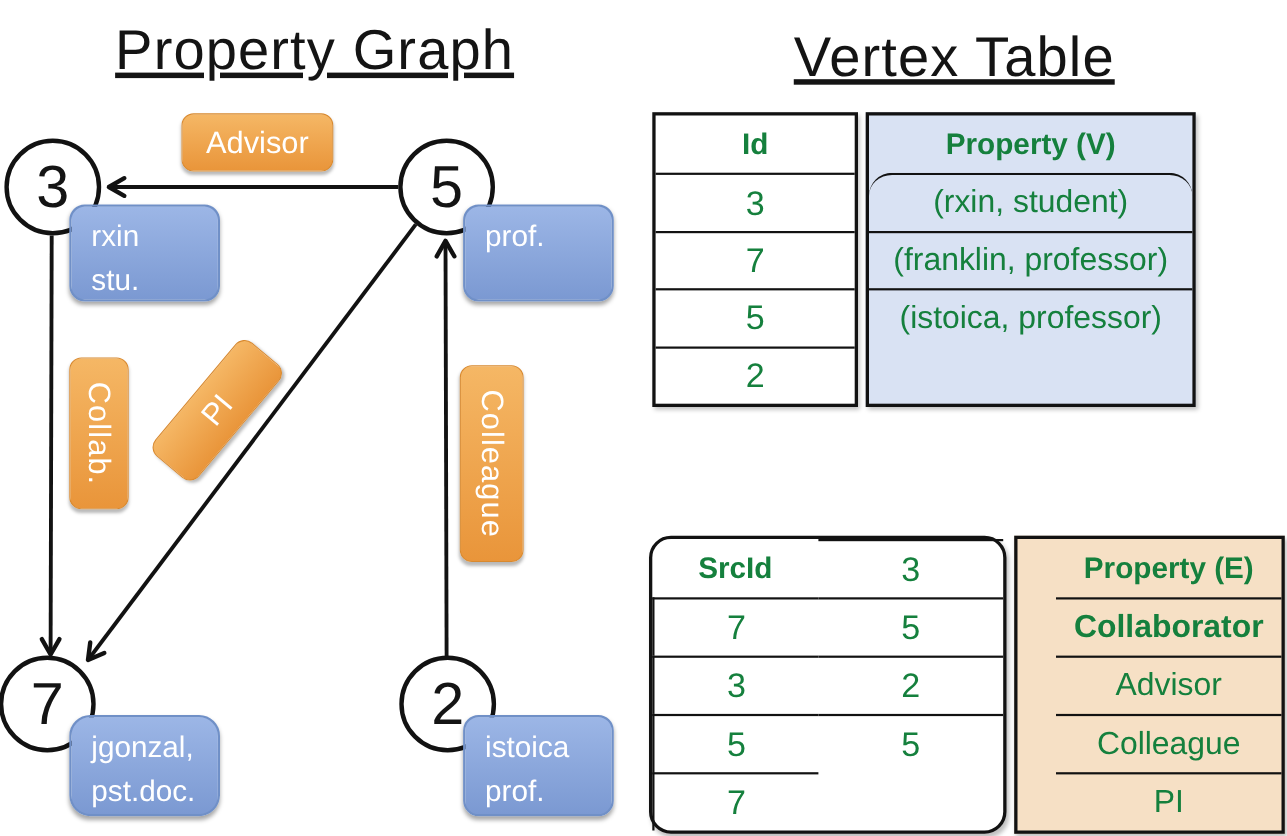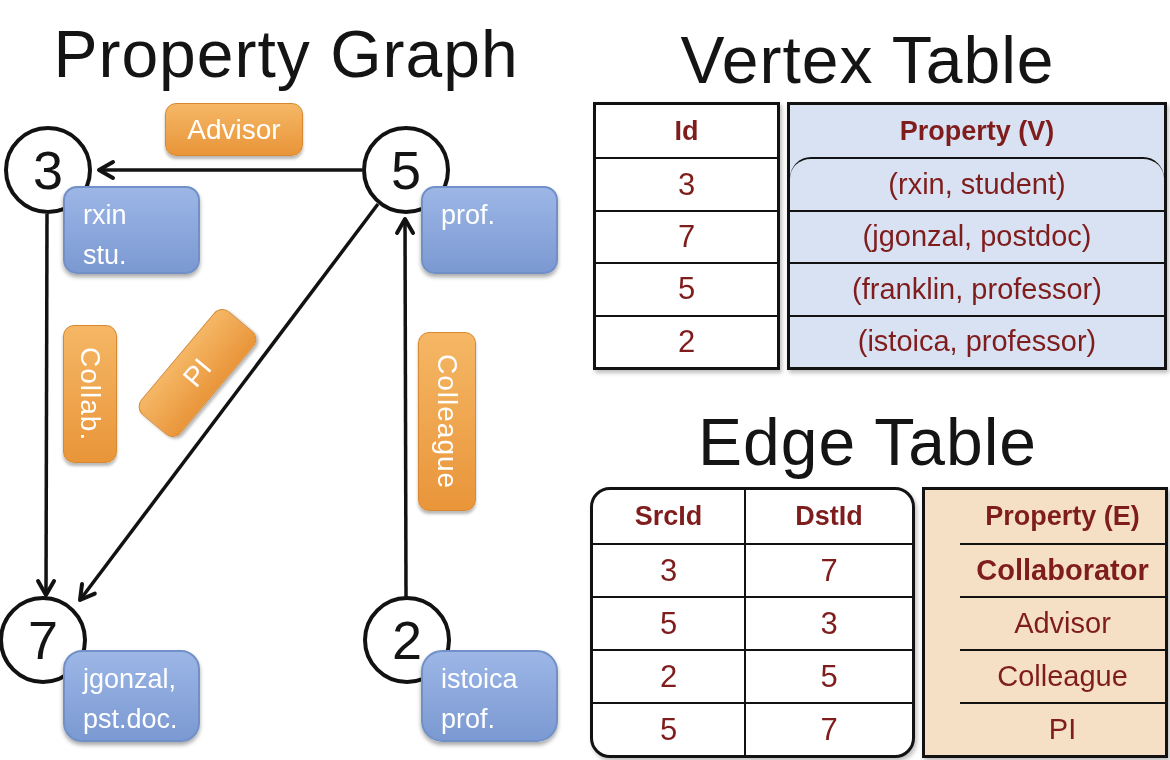--- a/index.html
+++ b/index.html
@@ -1,22 +1,22 @@
 <!DOCTYPE html>
 <html><head>
 <meta charset="utf-8">
 <style>
   html,body { margin:0; padding:0; background:#ffffff; }
   .canvas {
     position:relative; width:1170px; height:760px; background:#ffffff;
     font-family:"Liberation Sans", sans-serif; overflow:hidden;
   }
   .fig-title {
-    position:absolute; font-size:66px; font-weight:300; color:#141414;
-    text-align:center; white-space:nowrap; letter-spacing:1px;
+    position:absolute; font-size:51px; font-weight:300; color:#141414;
+    text-align:center; white-space:nowrap; letter-spacing:1px;text-decoration:underline;
   }
   
   .node {
     position:absolute; width:88px; height:88px; border-radius:50%;
     background:#ffffff; border:4px solid #121212; box-sizing:border-box;
     display:flex; align-items:center; justify-content:center;
     font-size:54px; font-weight:300; color:#141414; z-index:1;
   }
   
   svg.edges { position:absolute; left:0; top:0; z-index:2; }
@@ -40,37 +40,36 @@
   }
   .elabel .vtext { writing-mode:vertical-rl; letter-spacing:1px; }
   
   .tbl {
     position:absolute; box-sizing:border-box; background:#ffffff;
     border:3px solid #121212; box-shadow:2px 3px 4px rgba(0,0,0,0.25);
     display:grid; z-index:1;
   }
   .tbl .cell {
     display:flex; align-items:center; justify-content:center;
-    color:#7f1d1d; font-size:31px; font-weight:300;
+    color:#15803d; font-size:31px; font-weight:300;
     border-top:2.5px solid #121212; box-sizing:border-box; white-space:nowrap;
   }
   .tbl .cell.hdr { font-weight:700; font-size:27px; }
   .tbl .cell.top { border-top:none; }
   .tbl .cell.colsep { border-left:2.5px solid #121212; }
   .tbl.blue  { background:#d9e2f3; }
   .tbl.tan   { background:#f6e0c5;padding-left:35px; }
 </style>
 </head>
 <body>
 
 <div class="canvas">
 
   <div class="fig-title" style="left:0px; top:16px; width:572px;">Property Graph</div>
   <div class="fig-title" style="left:585px; top:22px; width:565px;">Vertex Table</div>
-  <div class="fig-title" style="left:585px; top:404px; width:565px;">Edge Table</div>
 
   <div class="node" style="left:4px;  top:126px;">
     <span>3</span>
   </div>
   <div class="node" style="left:362px; top:126px;">
     <span>5</span>
   </div>
   <div class="node" style="left:-1px; top:596px;">
     <span>7</span>
   </div>
@@ -94,21 +93,21 @@
     <div>rxin</div>
     <div>stu.</div>
   </div>
   <div class="vlabel" style="left:421px; top:186px; height:88px;">
     <div>prof.</div>
   </div>
   <div class="vlabel" style="left:63px; top:650px; height:92px;border-radius:19px;">
     <div>jgonzal,</div>
     <div>pst.doc.</div>
   </div>
-  <div class="vlabel" style="left:421px; top:650px; height:92px;border-radius:21px;">
+  <div class="vlabel" style="left:421px; top:650px; height:92px;">
     <div>istoica</div>
     <div>prof.</div>
   </div>
 
   <div class="elabel" style="left:165px; top:103px; width:138px; height:53px;">
     <span>Advisor</span>
   </div>
   <div class="elabel" style="left:63px; top:325px; width:54px; height:138px;">
     <span class="vtext">Collab.</span>
   </div>
@@ -120,31 +119,29 @@
   </div>
 
   <div class="tbl" style="left:593px; top:102px; width:187px; height:268px; grid-template-rows:repeat(5,1fr);">
     <div class="cell hdr top">Id</div>
     <div class="cell">3</div>
     <div class="cell">7</div>
     <div class="cell">5</div>
     <div class="cell">2</div>
   </div>
 
-  <div class="tbl blue" style="left:787px; top:102px; width:380px; height:268px; grid-template-rows:repeat(5,1fr);">
+  <div class="tbl blue" style="left:787px; top:102px; width:300px; height:268px; grid-template-rows:repeat(5,1fr);">
     <div class="cell hdr top">Property (V)</div>
     <div class="cell" style="font-size:29px;border-radius:21px;">(rxin, student)</div>
-    <div class="cell" style="font-size:29px;">(jgonzal, postdoc)</div>
     <div class="cell" style="font-size:29px;">(franklin, professor)</div>
     <div class="cell" style="font-size:29px;">(istoica, professor)</div>
   </div>
 
   <div class="tbl" style="left:590px; top:487px; width:325px; height:271px; grid-template-columns:151px 1fr; grid-template-rows:repeat(5,1fr);border-radius:20px;">
     <div class="cell hdr top">SrcId</div>
-    <div class="cell hdr top colsep">DstId</div>
     <div class="cell">3</div>
     <div class="cell colsep">7</div>
     <div class="cell">5</div>
     <div class="cell colsep">3</div>
     <div class="cell">2</div>
     <div class="cell colsep">5</div>
     <div class="cell">5</div>
     <div class="cell colsep">7</div>
   </div>
 

